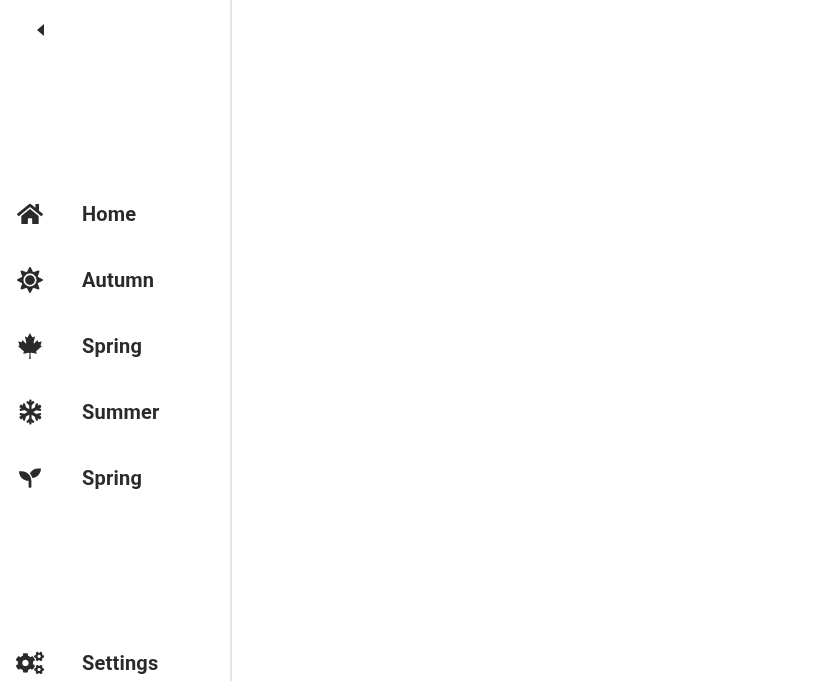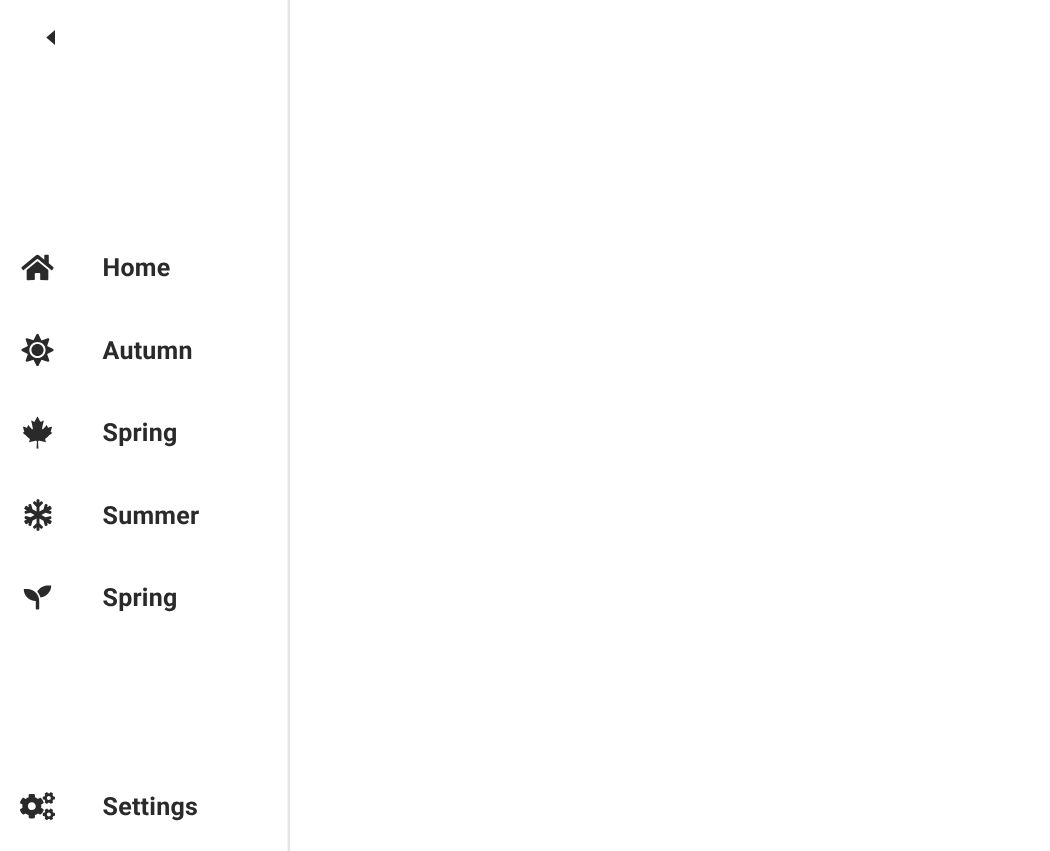--- a/index.html
+++ b/index.html
@@ -56,21 +56,21 @@
     .nav-label {
       margin-left: 38px;
       font-size: 20px;
       font-weight: 700;
       letter-spacing: 0.2px;
     }
     .spacer {
       flex: 1;
     }
     .nav-footer {
-      margin-bottom: 22px;
+      margin-bottom: 4px;
     }
     .main {
       flex: 1;
       background: #fff;
     }
     svg {
       display: block;
     }
   </style>
 </head>

